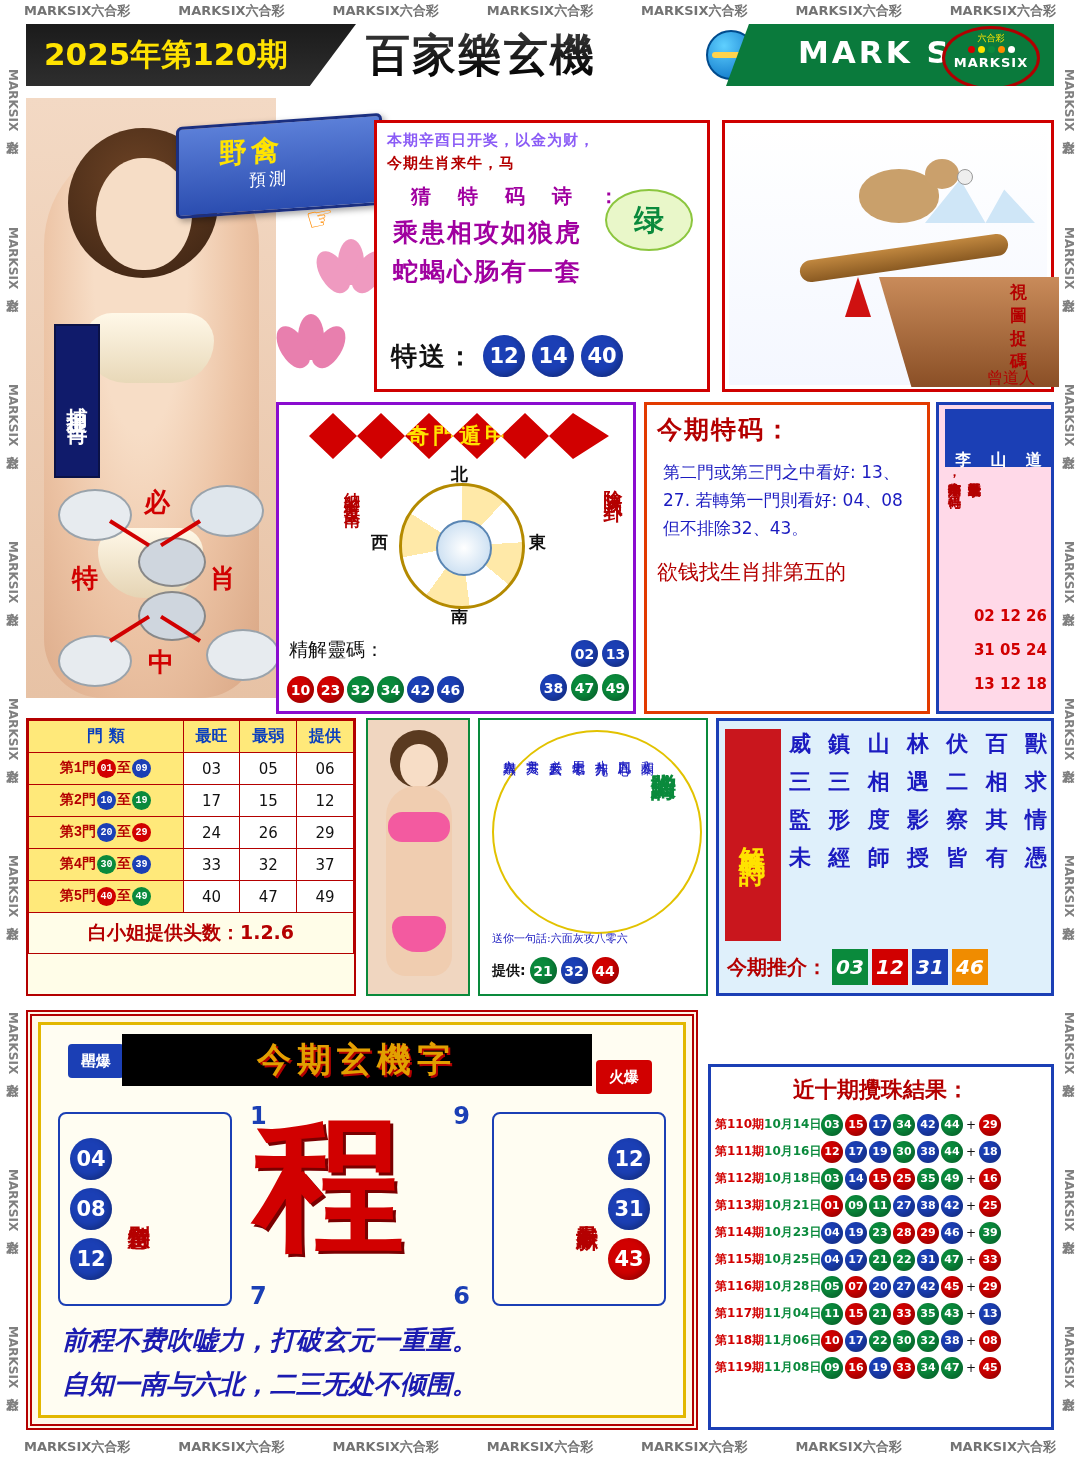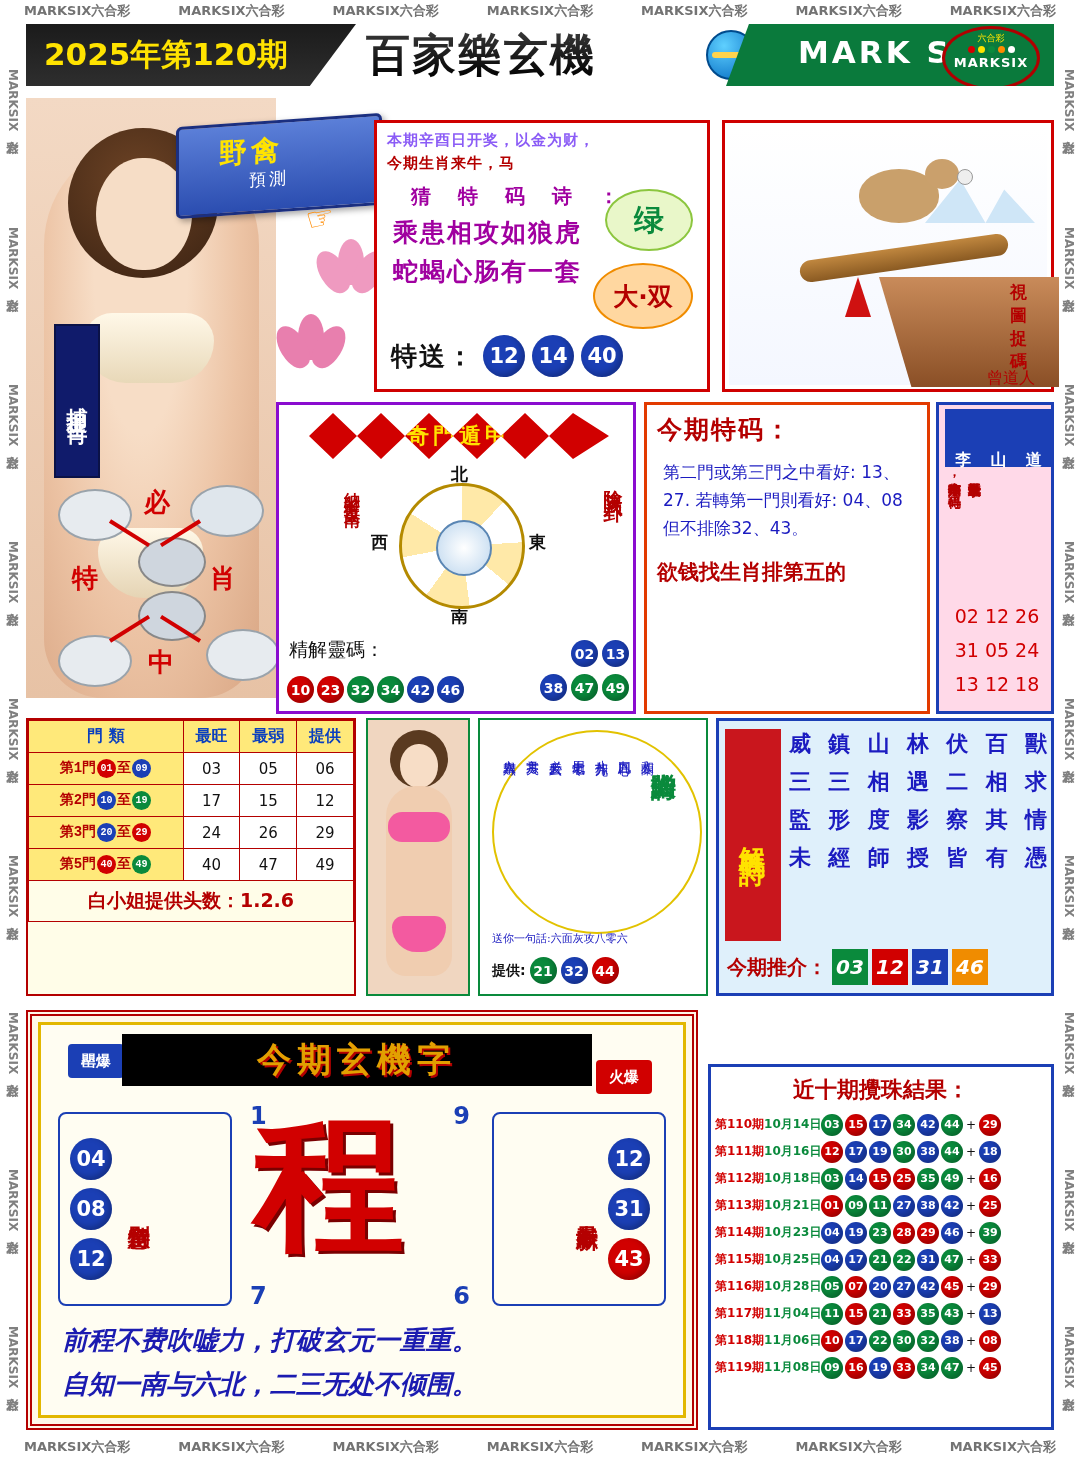--- a/index.html
+++ b/index.html
@@ -141,31 +141,31 @@
   .jiejie{position:absolute;left:10px;bottom:48px;font-size:19px;font-weight:normal;color:#111;}
   .qballs{position:absolute;left:8px;bottom:8px;display:flex;gap:3px;}
   .yy{position:absolute;right:6px;top:70px;font-size:19px;font-weight:bold;color:#b40000;writing-mode:vertical-rl;letter-spacing:4px;}
   .qright{position:absolute;right:4px;bottom:44px;display:flex;gap:4px;}
   .qright2{position:absolute;right:4px;bottom:10px;display:flex;gap:4px;}
 
   
   .tema{left:618px;top:378px;width:286px;height:312px;border:3px solid #e23a00;background:#fff;}
   .tema .h{color:#b40000;font-size:25px;font-weight:bold;margin:8px 0 0 10px;letter-spacing:2px;}
   .tema .b{color:#1b1bc0;font-size:17px;line-height:28px;margin:12px 8px 0 16px;}
-  .tema .f{color:#b40000;font-size:21px;font-weight:bold;margin:16px 0 16px 10px;}
+  .tema .f{color:#b40000;font-size:21px;font-weight:normal;margin:16px 0 16px 10px;}
 
   
   .lishan{left:910px;top:378px;width:118px;height:312px;border:3px solid #1b3fb5;background:#ffd9e8;}
   .lishan .ttl{position:absolute;left:6px;top:4px;width:106px;height:58px;background:#1b3fb5;color:#fff;
     font-size:16px;font-weight:bold;display:flex;align-items:center;justify-content:space-around;}
   .lishan .ttl span{writing-mode:vertical-rl;}
   .lishan .vtxt{position:absolute;left:6px;top:68px;height:120px;display:flex;gap:2px;}
   .lishan .vtxt span{writing-mode:vertical-rl;font-size:13px;color:#b40000;font-weight:bold;}
-  .lishan .nums{position:absolute;left:8px;bottom:10px;width:100px;color:#d10000;font-size:19px;
-    font-weight:normal;line-height:34px;text-align:center;}
+  .lishan .nums{position:absolute;left:8px;bottom:10px;width:100px;color:#d10000;font-size:15px;
+    font-weight:bold;line-height:34px;text-align:right;}
 
   
   .tbl{left:0;top:694px;width:330px;height:278px;border:2px solid #b40000;background:#fffde8;}
   table{border-collapse:collapse;width:100%;}
   .tbl td,.tbl th{border:1px solid #b40000;font-size:14px;text-align:center;height:29px;}
   .tbl th{background:#ffe97a;color:#0a3fbf;font-size:16px;font-weight:bold;}
   .tbl td.c1{background:#ffe97a;color:#b40000;font-weight:bold;font-size:14px;white-space:nowrap;font-family:Liberation Mono, monospace;}
   .tbl td.v{background:#ffffff;color:#111;font-size:15px;}
   .tbl .foot{background:#fffde8;color:#b40000;font-size:19px;font-weight:bold;text-align:center;height:38px;}
   .mini{display:inline-flex;align-items:center;justify-content:center;width:19px;height:19px;border-radius:50%;
@@ -350,21 +350,20 @@
       <div class="petal" style="left:40px;top:10px;background:#e87fae;transform:rotate(32deg);"></div>
     </div>
 
     <div class="box redborder topmid">
       <div class="l1">本期辛酉日开奖，以金为财，</div>
       <div class="l2">今期生肖来牛，马</div>
       <div class="l3">猜 特 码 诗 ：</div>
       <div class="poem">乘患相攻如狼虎</div>
       <div class="poem">蛇蝎心肠有一套</div>
       <div class="green-oval">绿</div>
-      <div class="orange-oval">大·双</div>
       <div class="tesong">
         <div class="lab">特送：</div>
         <div id="tesong-balls" style="display:flex;gap:7px;">
             <div class="ball " style="background: rgb(27, 63, 181);">12</div>
             <div class="ball " style="background: rgb(27, 63, 181);">14</div>
             <div class="ball " style="background: rgb(27, 63, 181);">40</div>
           </div>
       </div>
     </div>
 
@@ -461,20 +460,26 @@
               <td class="v">15</td>
               <td class="v">12</td>
             </tr>
             <tr>
               <td class="c1">第3門<span class="mini" style="background: rgb(27, 63, 181);">20</span>至<span class="mini" style="background: rgb(209, 0, 0);">29</span></td>
               <td class="v">24</td>
               <td class="v">26</td>
               <td class="v">29</td>
             </tr>
             <tr>
+              <td class="c1">第4門<span class="mini" style="background: rgb(10, 138, 60);">30</span>至<span class="mini" style="background: rgb(27, 63, 181);">39</span></td>
+              <td class="v">33</td>
+              <td class="v">32</td>
+              <td class="v">37</td>
+            </tr>
+            <tr>
               <td class="c1">第5門<span class="mini" style="background: rgb(209, 0, 0);">40</span>至<span class="mini" style="background: rgb(10, 138, 60);">49</span></td>
               <td class="v">40</td>
               <td class="v">47</td>
               <td class="v">49</td>
             </tr>
           </tbody>
         <tfoot>
             <tr>
               <td class="foot" colspan="4">白小姐提供头数：1.2.6</td>
             </tr>

